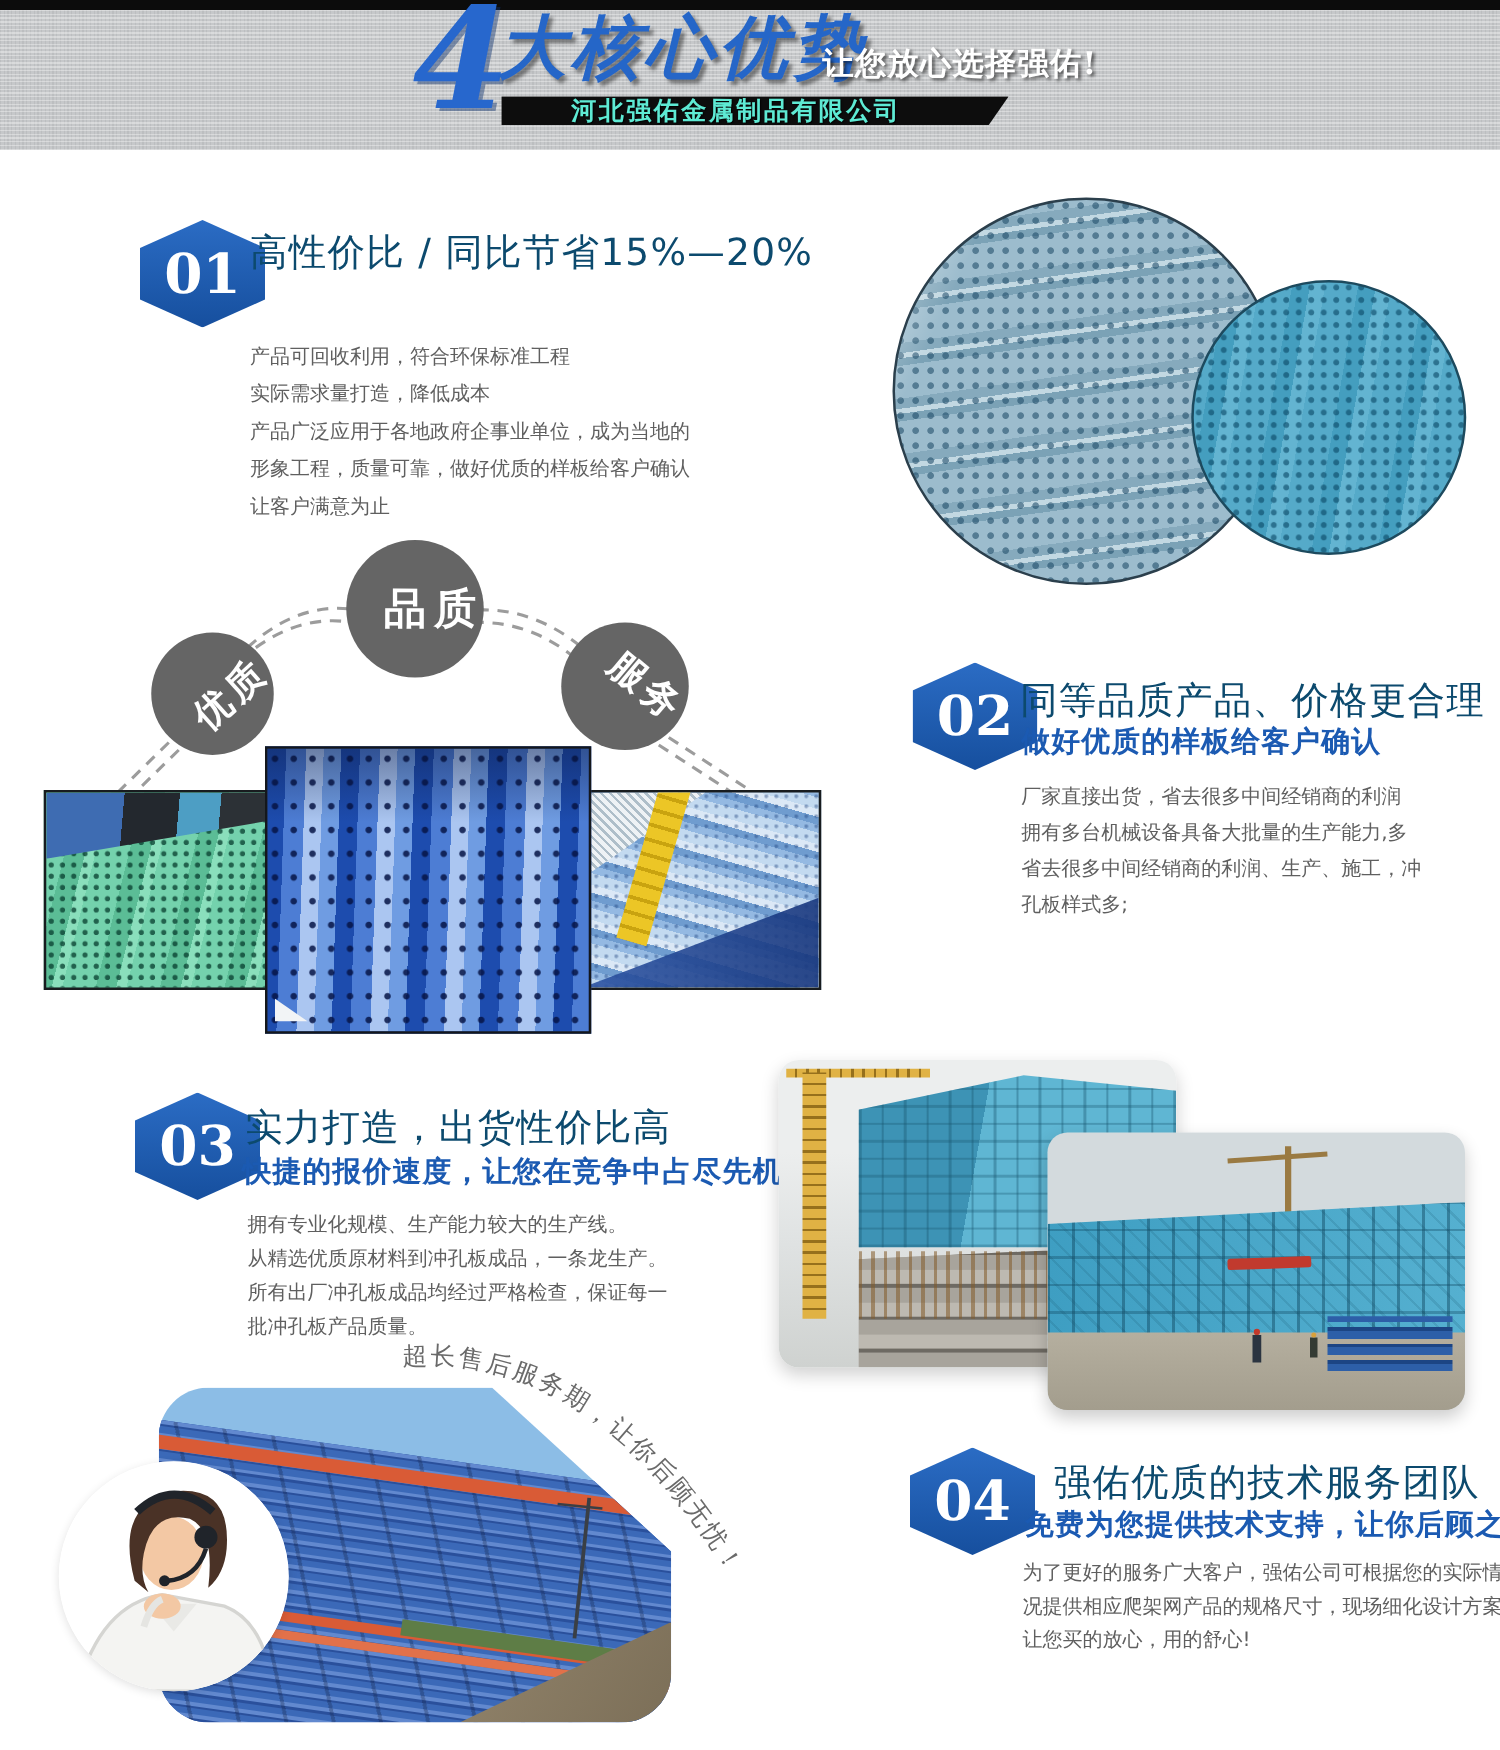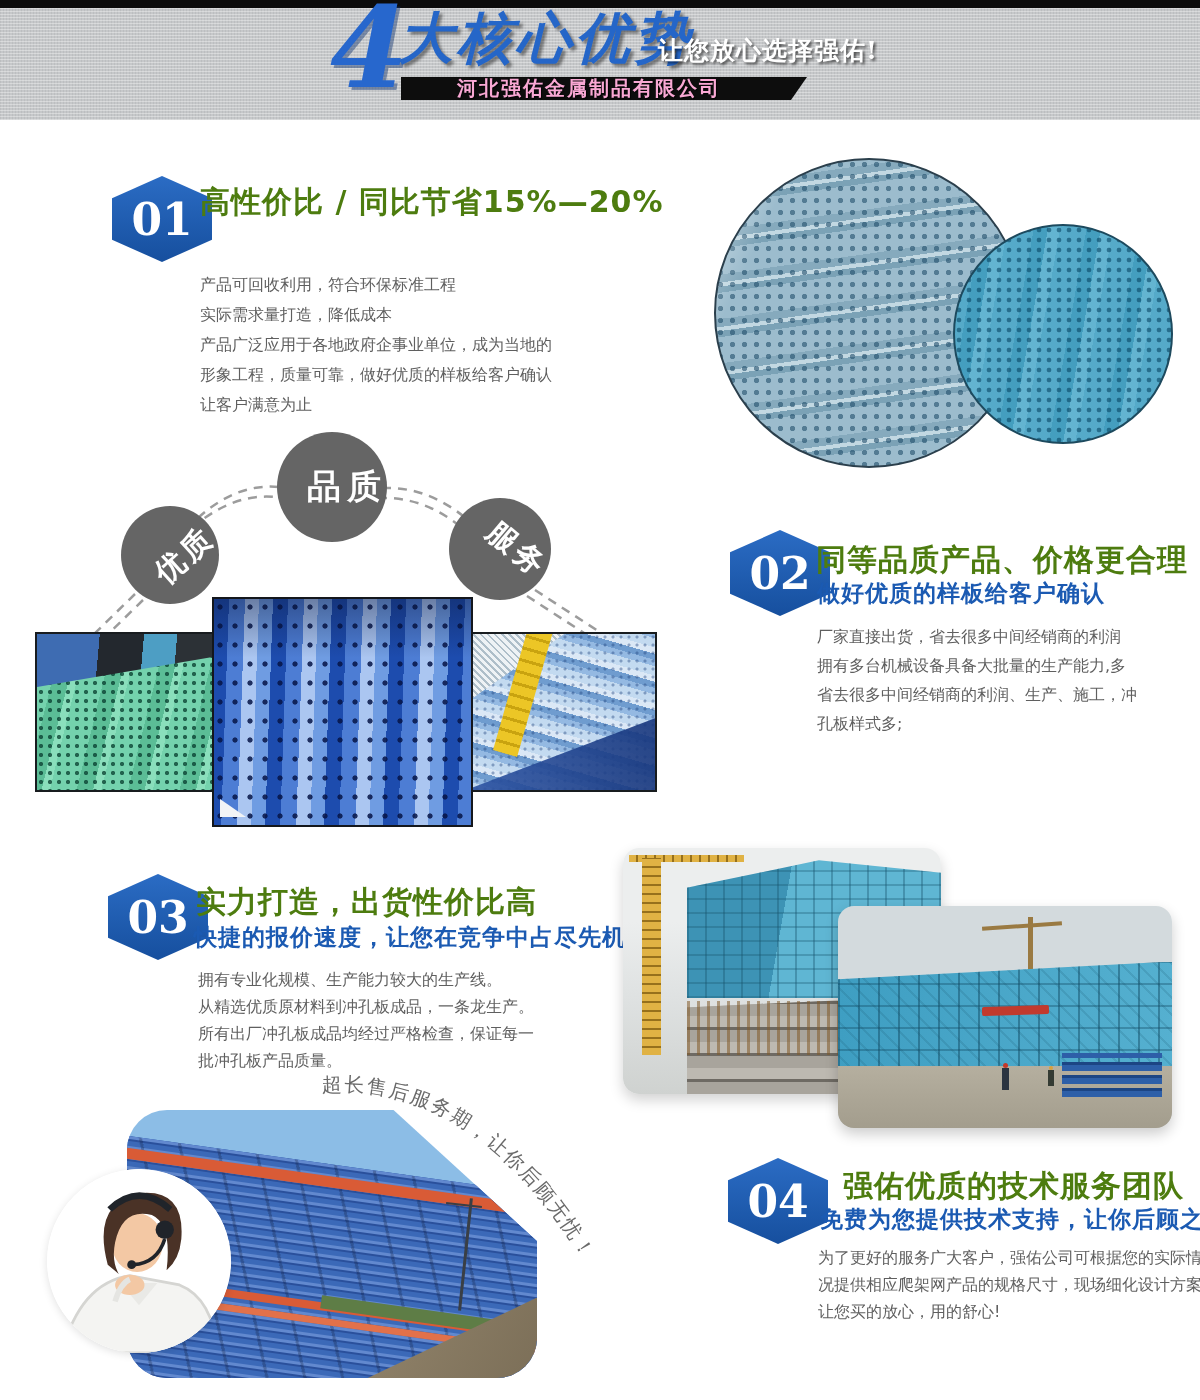--- a/index.html
+++ b/index.html
@@ -18,29 +18,29 @@
            text-shadow:3px 3px 0 rgba(16,52,110,.45);}
   .hdr-title{position:absolute;left:398px;top:10px;font-family:"DejaVu Serif","Liberation Serif",serif;
            font-size:55px;font-weight:bold;font-style:italic;color:#2566c8;letter-spacing:4px;line-height:1;
            text-shadow:3px 3px 3px rgba(30,30,30,.5);}
   .hdr-sub{position:absolute;left:658px;top:34px;font-family:"DejaVu Serif","Liberation Serif",serif;
            font-size:25px;font-weight:bold;color:#ffffff;letter-spacing:1px;
            text-shadow:2px 2px 3px rgba(0,0,0,.65);}
   .hdr-company{position:absolute;left:401px;top:77px;width:406px;height:23px;background:#0d0d0d;
            clip-path:polygon(0 0,100% 0,calc(100% - 16px) 100%,0 100%);
            display:flex;align-items:center;justify-content:center;}
-  .hdr-company span{color:#f9a8d4;font-size:20px;font-weight:bold;letter-spacing:2px;
+  .hdr-company span{color:#5eead4;font-size:20px;font-weight:bold;letter-spacing:2px;
            text-shadow:1px 1px 1px rgba(0,0,0,.8);padding-right:30px;}
 
   
   .hex{position:absolute;width:100px;height:86px;display:flex;align-items:center;justify-content:center;
        background:linear-gradient(180deg,#2b6cc4,#164f9e);
        clip-path:polygon(50% 0,100% 26%,100% 74%,50% 100%,0 74%,0 26%);}
   .hex span{font-family:"DejaVu Serif","Liberation Serif",serif;font-weight:bold;font-size:44px;color:#ffffff;}
-  .adv-title{position:absolute;font-size:30px;font-weight:bold;color:#4d7c0f;letter-spacing:1px;white-space:nowrap;}
+  .adv-title{position:absolute;font-size:30px;font-weight:normal;color:#0c4a6e;letter-spacing:1px;white-space:nowrap;}
   .adv-sub{position:absolute;font-family:"DejaVu Serif","Liberation Serif",serif;
            font-size:23px;font-weight:bold;color:#1b5ab2;letter-spacing:1px;white-space:nowrap;}
   .adv-body{position:absolute;font-size:16px;color:#5f5f5f;}
   .adv-body div{white-space:nowrap;}
 
   .s1-hex{left:112px;top:176px;}  .s1-title{left:200px;top:182px;}  .s1-sub{left:200px;top:226px;}
   .s1-body{left:200px;top:270px;} .s1-body div{line-height:30px;}
 
   .s2-hex{left:730px;top:530px;}  .s2-title{left:816px;top:540px;}  .s2-sub{left:817px;top:578px;}
   .s2-body{left:817px;top:622px;} .s2-body div{line-height:29px;}

